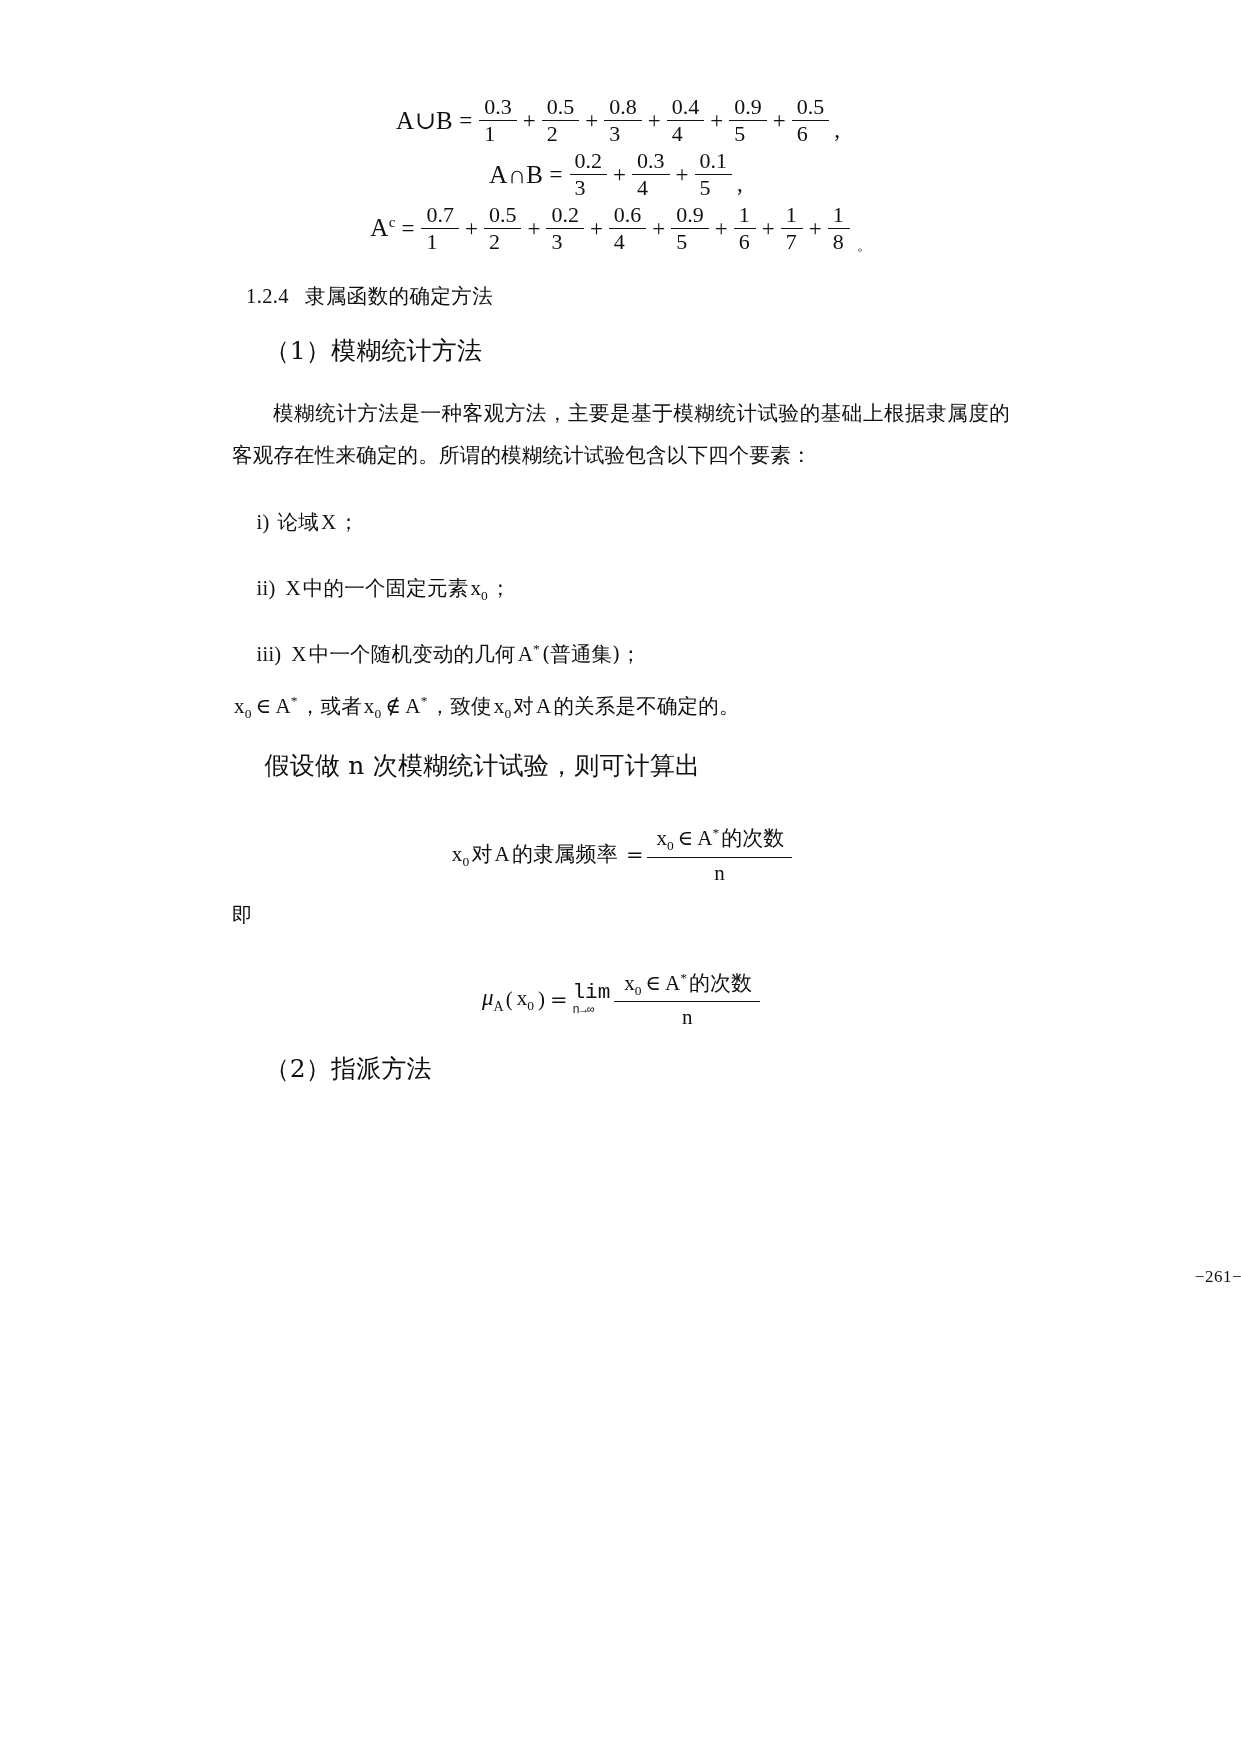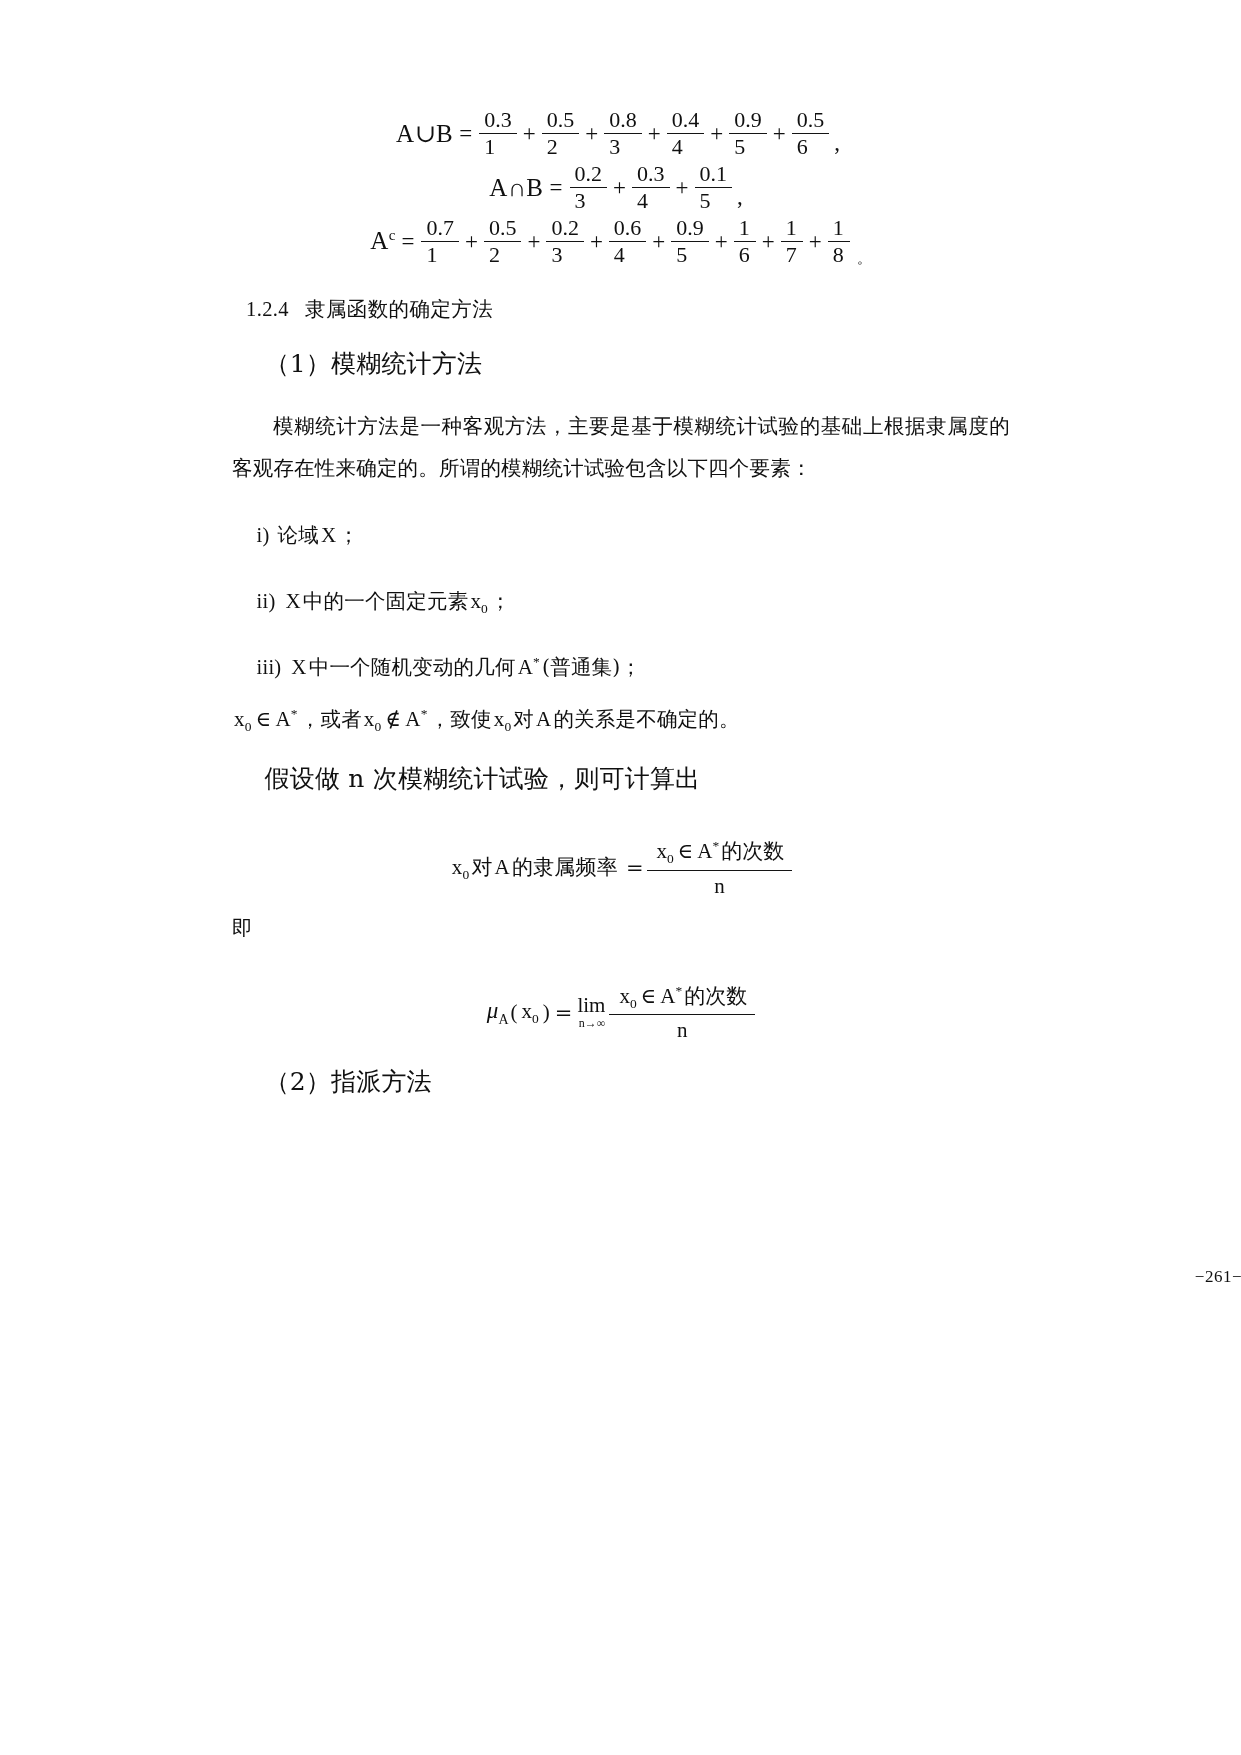--- a/index.html
+++ b/index.html
@@ -25,21 +25,21 @@
   }
   .content {
     position: absolute;
     left: 232px;
     top: 90px;
     width: 778px;
   }
 
   
   .eqblock {
-    margin: 16px;
+    margin: 3px;
     padding: 0;
   }
   .eqline {
     display: flex;
     align-items: center;
     justify-content: center;
     white-space: nowrap;
     font-size: 24px;
     line-height: 1;
     min-height: 54px;
@@ -200,24 +200,24 @@
   }
   .bigfrac .den {
     font-size: 21px;
     padding: 3px 8px 0 8px;
     line-height: 1.15;
     font-family: "Liberation Serif", serif;
   }
   .limop {
     display: inline-flex;
     flex-direction: column;
-    align-items: flex-end;
+    align-items: flex-start;
     justify-content: flex-start;
     padding: 0 4px 0 2px;
-    font-family: Liberation Serif, serif;
+    font-family: Liberation Mono, monospace;
   }
   .limop .lim { font-size: 21px; line-height: 1; }
   .limop .to { font-size: 12px; line-height: 1.1; padding-top: 1px; }
   .mu {
     font-family: "Liberation Serif", serif;
     font-style: italic;
     font-size: 23px;
   }
   .mu .subA { font-style: normal; font-size: 14px; vertical-align: sub; }
 

